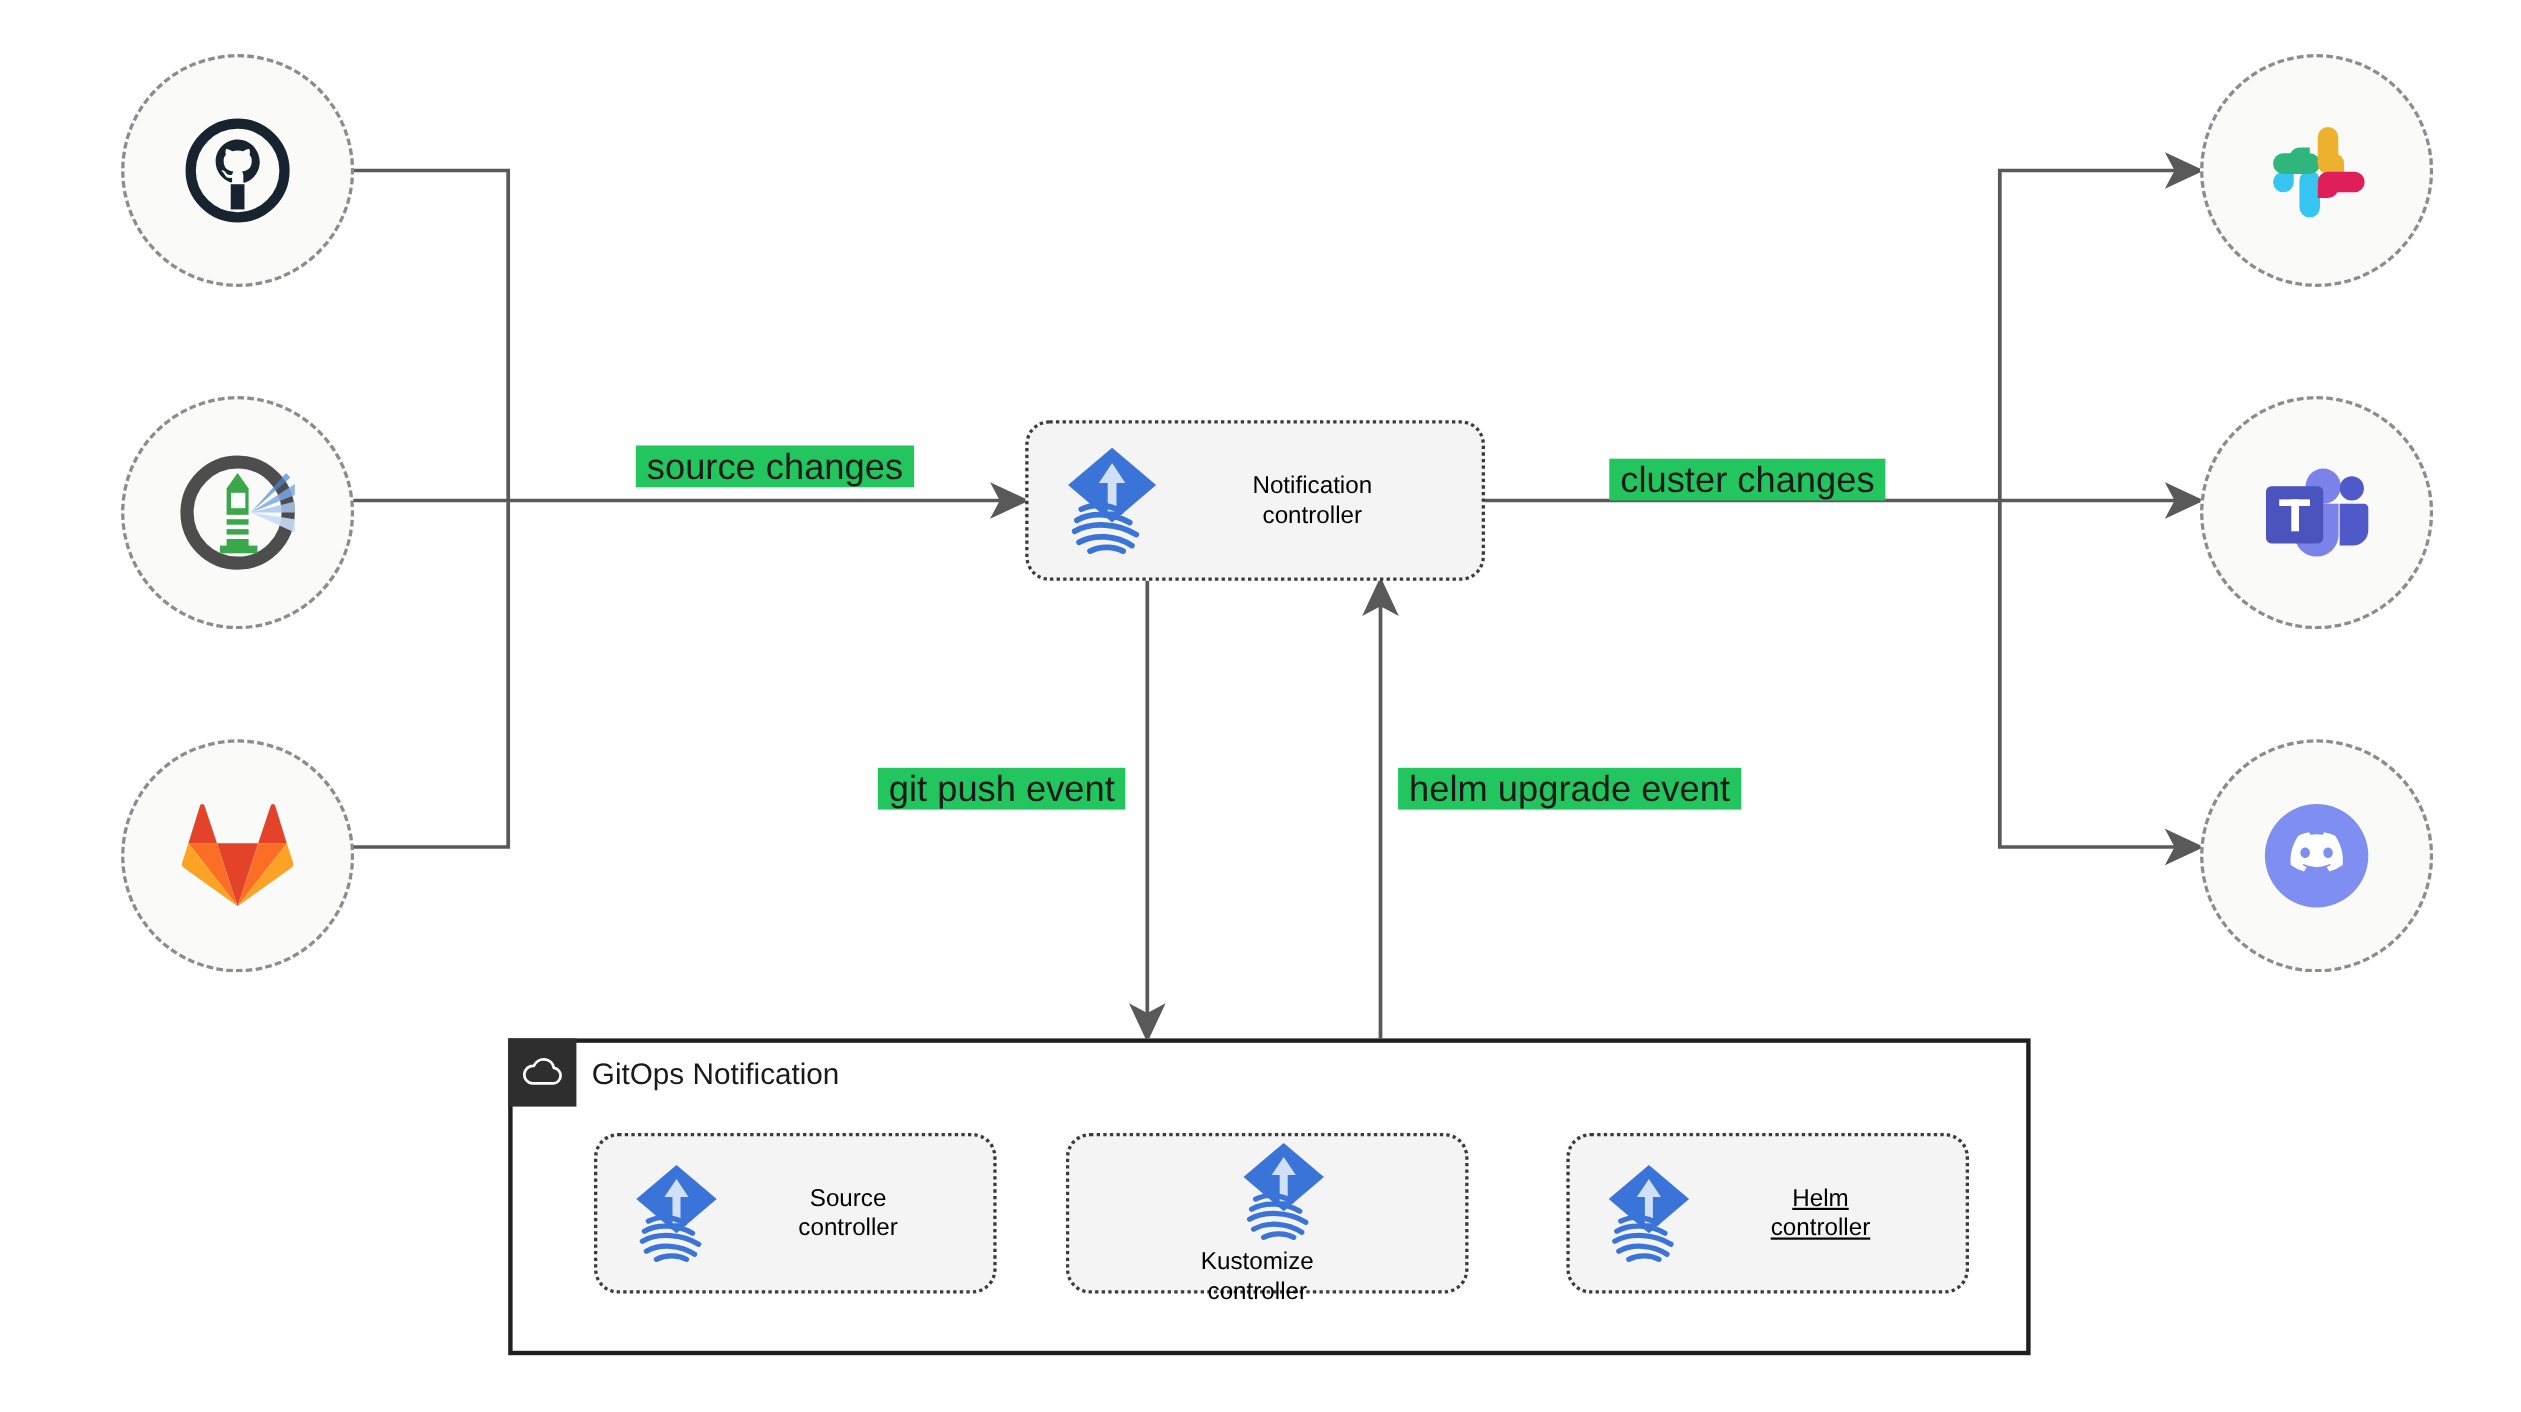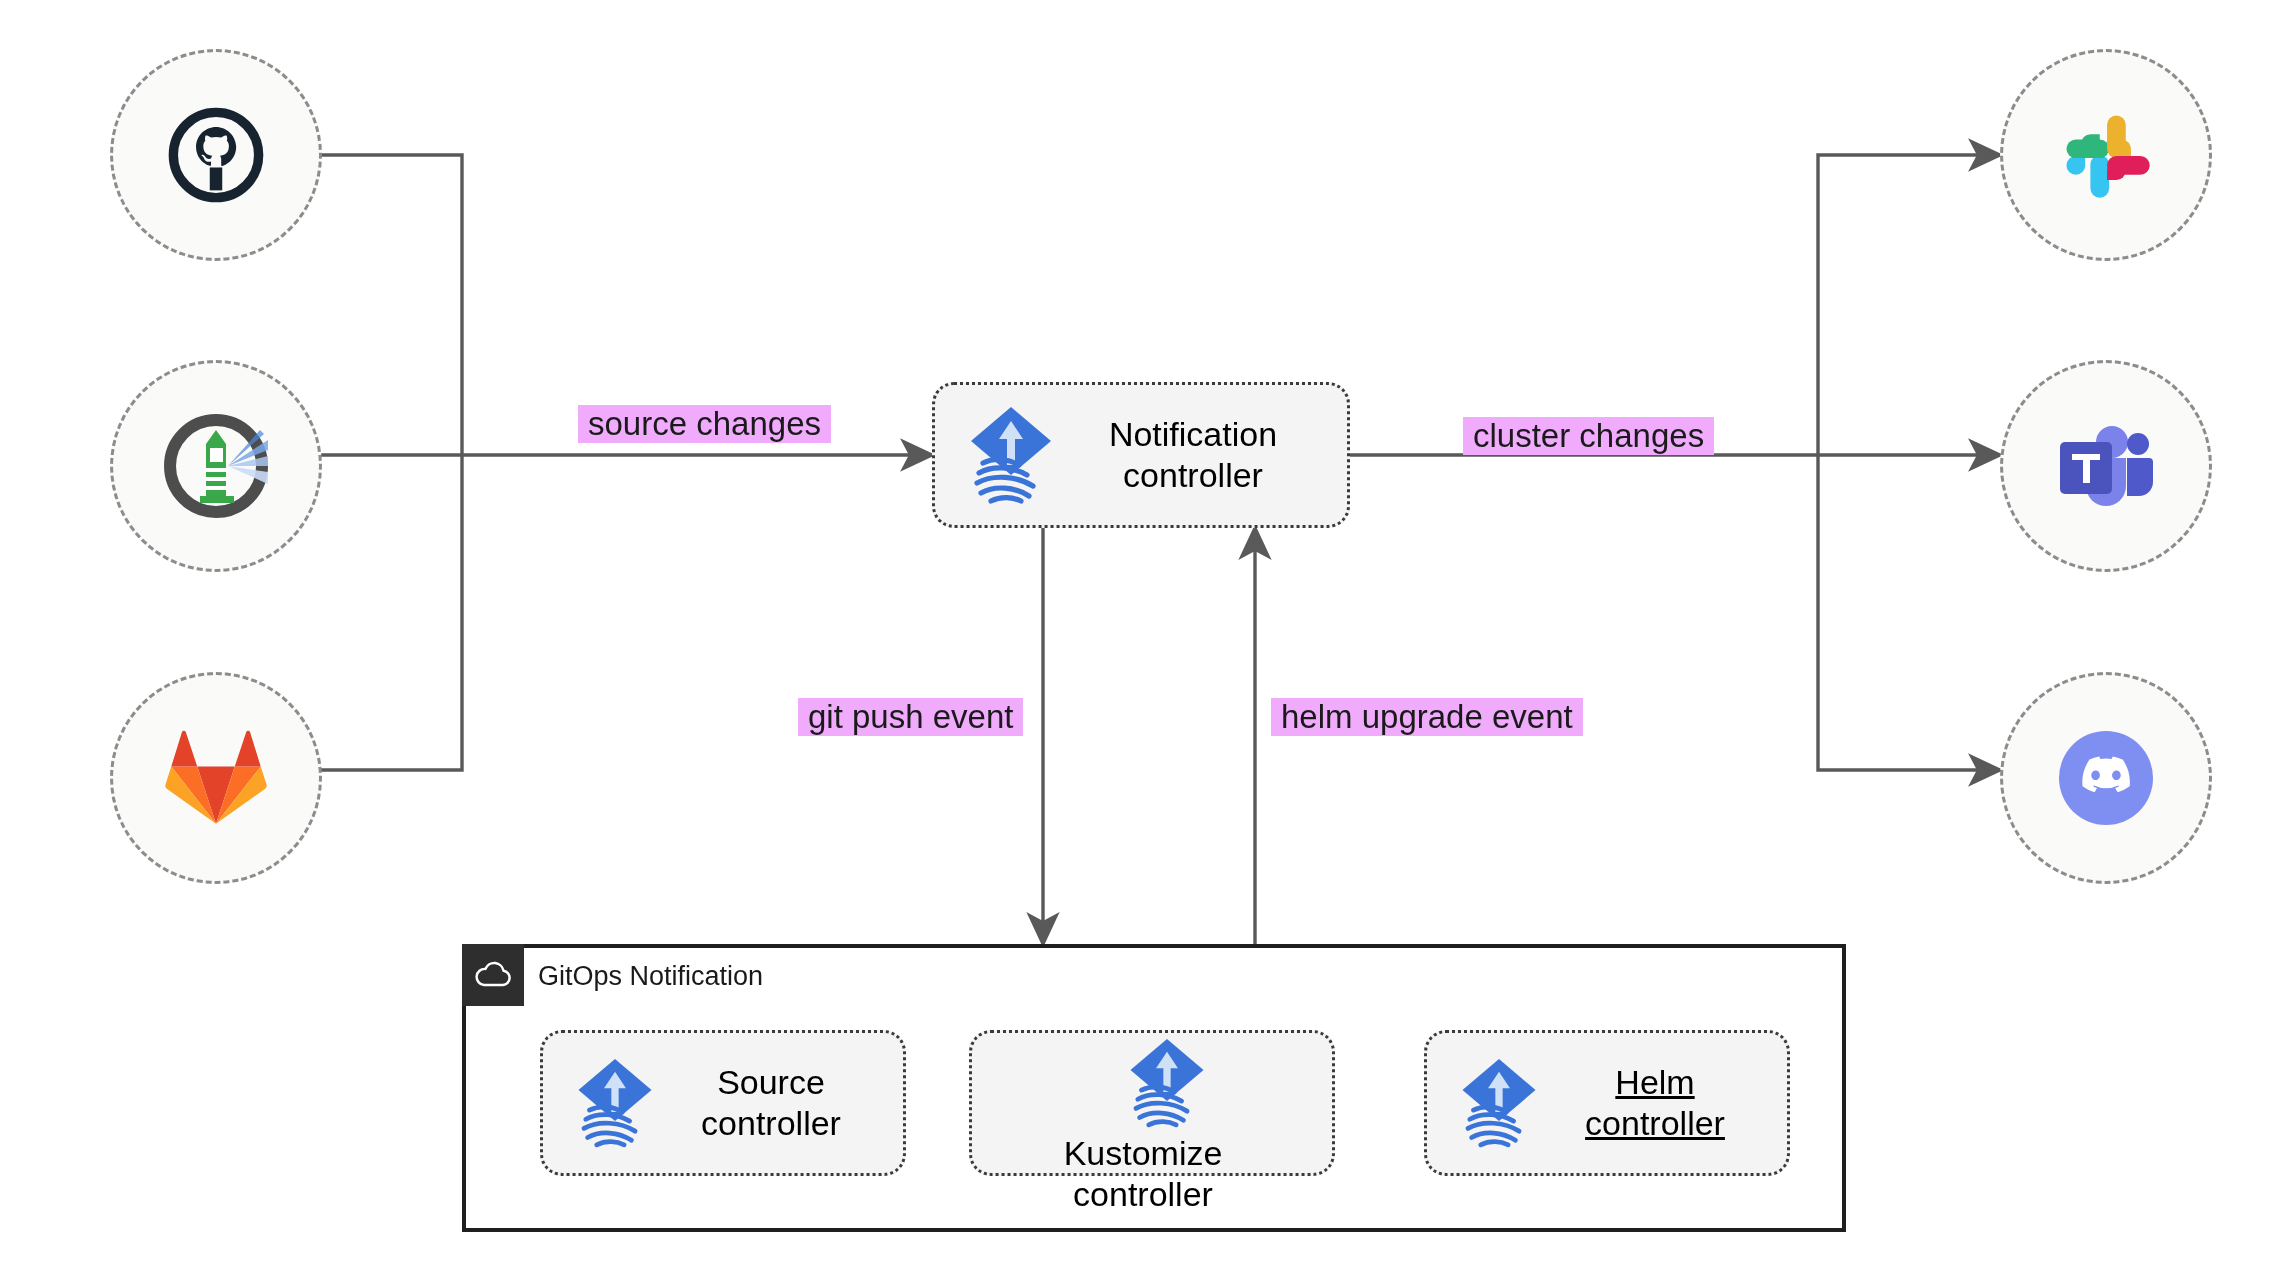--- a/index.html
+++ b/index.html
@@ -14,26 +14,26 @@
     box-sizing:border-box;
   }
   .node-box{
     position:absolute;background:#f4f4f4;
     border:3px dotted #3a3a3a;border-radius:22px;
     display:flex;align-items:center;box-sizing:border-box;
   }
   .node-box .bx-icon{flex:0 0 auto;margin-left:30px;}
   .node-box .bx-label{
     flex:1 1 auto;text-align:center;color:#000;
-    font-size:34px;line-height:1.22;padding-right:24px;padding-left:6px;
+    font-size:22px;line-height:1.22;padding-right:24px;padding-left:6px;
     white-space:pre-line;
   }
   .edge-label{
     position:absolute;color:#1a1a1a;font-size:33px;
-    white-space:nowrap;background:#f0abfc;padding:0 10px;
+    white-space:nowrap;background:#22c55e;padding:0 10px;
   }
   .group-box{
     position:absolute;background:#ffffff;border:4px solid #1f1f1f;
     box-sizing:border-box;
   }
   .group-tab{
     position:absolute;background:#2e2e2e;
     display:flex;align-items:center;justify-content:center;
   }
   .group-title{

